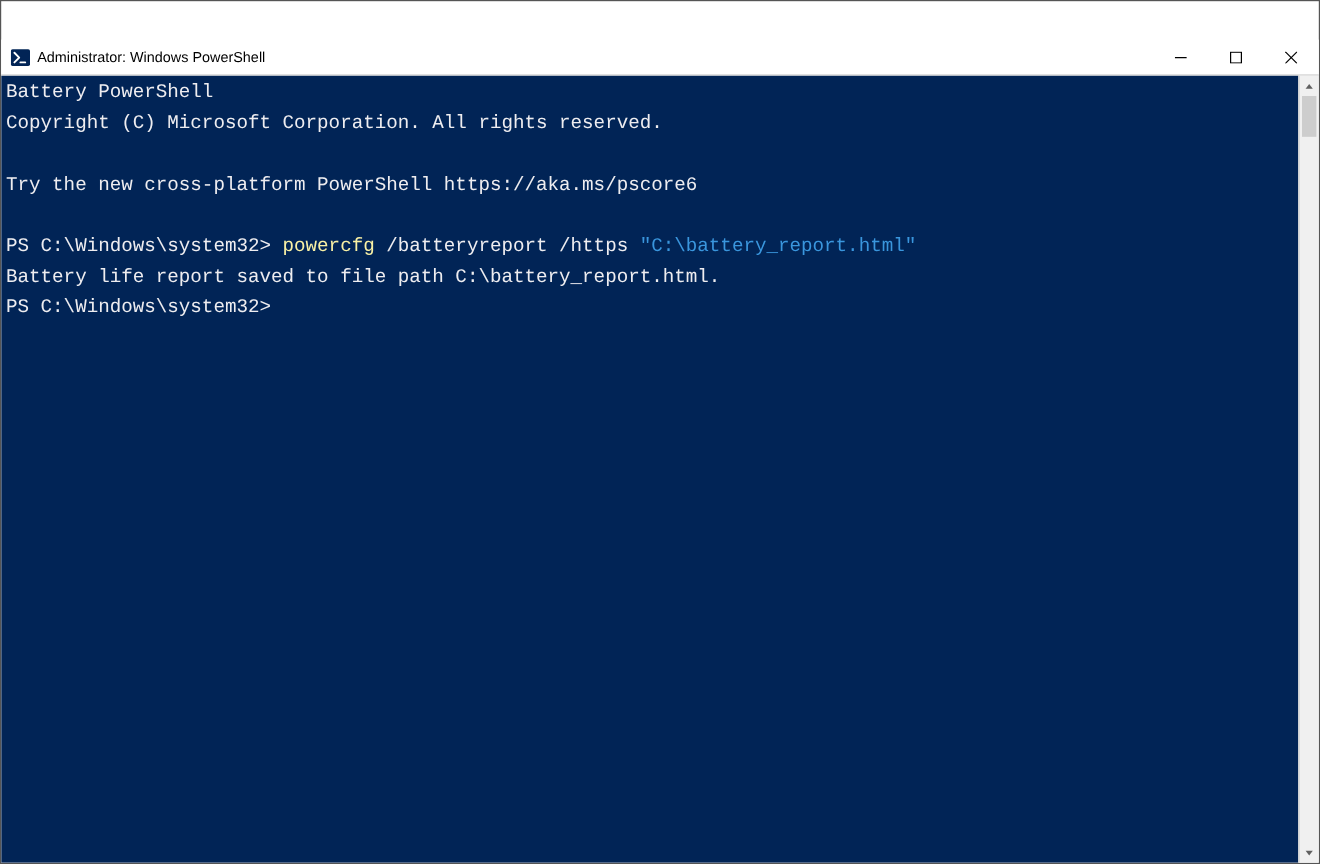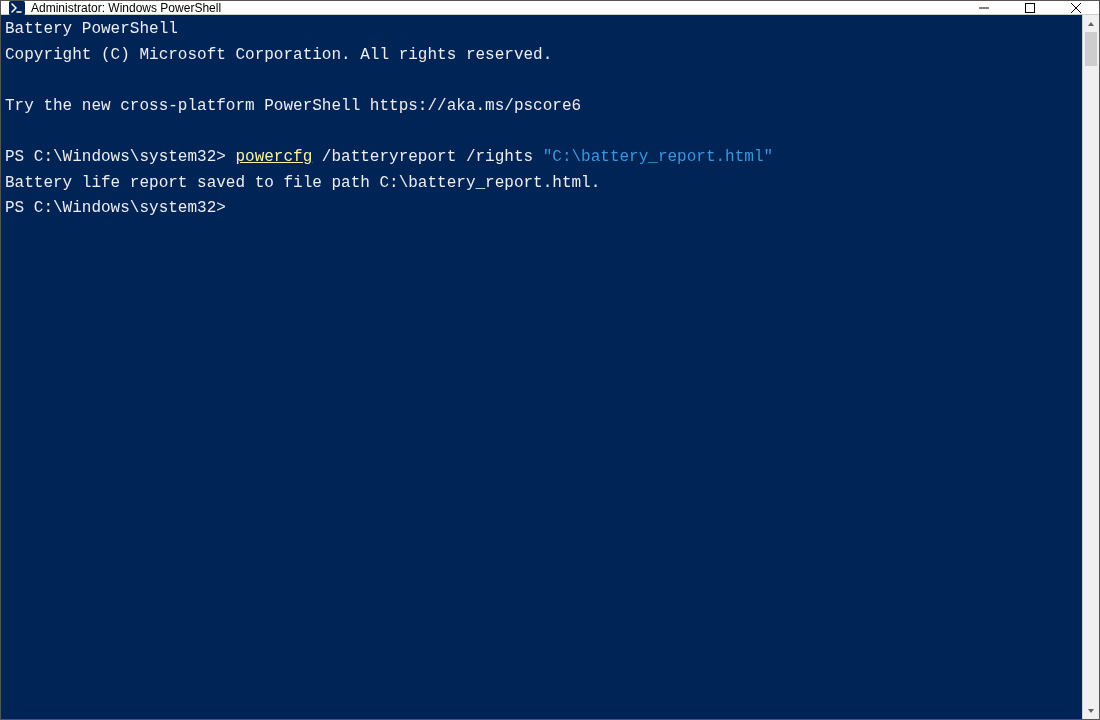--- a/index.html
+++ b/index.html
@@ -15,25 +15,26 @@
       overflow: hidden;
     }
     .window {
       width: 1100px;
       height: 720px;
       display: flex;
       flex-direction: column;
       border: 1px solid #555;
     }
     .titlebar {
-      height: 14px;
+      height: 30px;
       background: #ffffff;
       display: flex;
       align-items: center;
       border-bottom: 1px solid #ccc;
+      margin-top: 32px;
     }
     .titlebar-icon {
       width: 16px;
       height: 16px;
       margin-left: 8px;
       margin-right: 6px;
       display: inline-flex;
       align-items: center;
       justify-content: center;
     }
@@ -71,21 +72,20 @@
       color: #eeedf0;
       font-family: Consolas, "Courier New", monospace;
       font-size: 16px;
       line-height: 1.6;
       padding: 2px 0 2px 4px;
       white-space: pre;
       overflow: hidden;
     }
     .terminal .yellow {
       color: #f9f1a5;
-      text-decoration: underline;
     }
     .terminal .cyan {
       color: #3a96dd;
     }
     .scrollbar {
       width: 17px;
       background: #f0f0f0;
       display: flex;
       flex-direction: column;
       border-left: 1px solid #d0d0d0;
@@ -146,21 +146,21 @@
       </div>
     </div>
   </div>
 
   <div class="client-area">
     <div class="terminal"><span>Battery PowerShell</span>
 <span>Copyright (C) Microsoft Corporation. All rights reserved.</span>
 
 <span>Try the new cross-platform PowerShell https://aka.ms/pscore6</span>
 
-<span>PS C:\Windows\system32&gt; </span><span class="yellow">powercfg</span><span> /batteryreport /rights </span><span class="cyan">"C:\battery_report.html"</span>
+<span>PS C:\Windows\system32&gt; </span><span class="yellow">powercfg</span><span> /batteryreport /https </span><span class="cyan">"C:\battery_report.html"</span>
 <span>Battery life report saved to file path C:\battery_report.html.</span>
 <span>PS C:\Windows\system32&gt;</span></div>
 
     <div class="scrollbar">
       <div class="scroll-arrow">
         <svg width="8" height="8" viewBox="0 0 8 8">
             <path d="M4 2 L7 6 L1 6 Z" fill="#606060"></path>
           </svg>
       </div>
       <div class="scroll-track">

